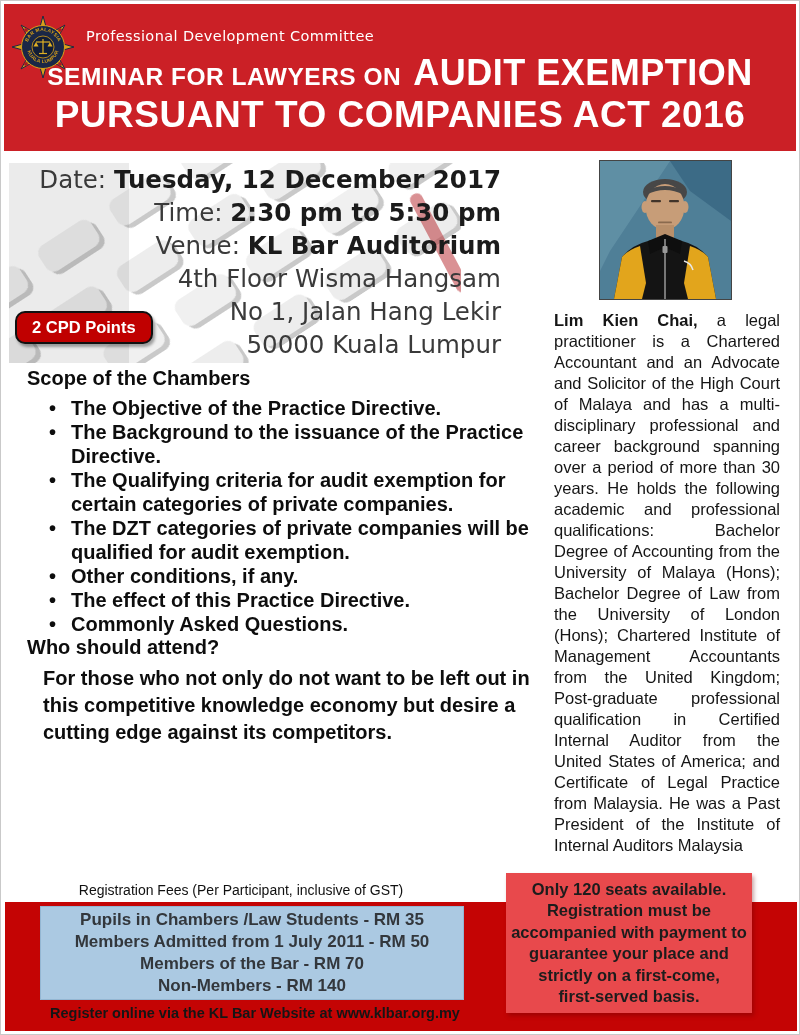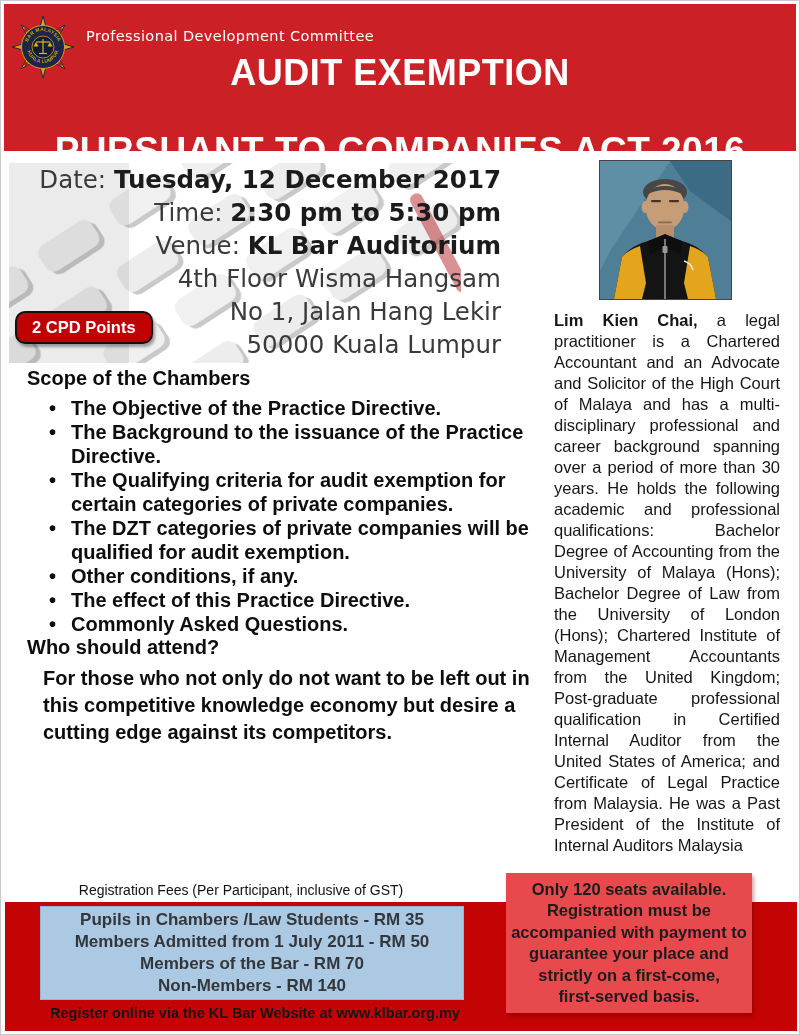--- a/index.html
+++ b/index.html
@@ -12,21 +12,21 @@
   .header{position:absolute;left:3px;top:3px;width:792px;height:147px;background:var(--header-red,#cb2026);}
   .logo{position:absolute;left:6px;top:8px;width:66px;height:70px;}
   .logo text{font-family:"Liberation Sans",sans-serif;font-weight:bold;}
   .committee{position:absolute;left:82px;top:24px;color:#fff;font-family:"DejaVu Sans",sans-serif;
     font-size:14.5px;letter-spacing:.4px;}
   .title-l1{position:absolute;left:0;top:48px;width:100%;display:flex;justify-content:center;
     align-items:baseline;gap:12px;color:#fff;font-weight:bold;white-space:nowrap;}
   .title-l1 .t-prefix{font-size:24.5px;letter-spacing:.5px;}
   .title-l1 .t-emph{font-size:36px;letter-spacing:.5px;}
   .title-l2{position:absolute;left:0;top:90px;width:100%;text-align:center;color:#fff;
-    font-weight:bold;font-size:37px;white-space:nowrap;letter-spacing:.5px;margin-top:36px;}
+    font-weight:bold;font-size:37px;white-space:nowrap;letter-spacing:.5px;}
   
   .event-panel{position:absolute;left:4px;top:158px;width:498px;height:206px;}
   .calc-bg{position:absolute;left:4px;top:4px;width:452px;height:200px;}
   .event-lines{position:absolute;right:0;top:4px;text-align:right;
     font-family:"DejaVu Sans",sans-serif;font-size:24.5px;line-height:33px;color:#3a3a3a;
     padding-right:2px;white-space:nowrap;}
   .event-lines b{color:#1b1b1b;}
   .cpd-badge{position:absolute;left:14px;top:310px;background:var(--badge-red,#c00000);
     border:2.5px solid #101010;border-radius:10px;color:#fff;font-weight:bold;font-size:16.5px;
     padding:5px 15px;box-shadow:2px 3px 3px rgba(0,0,0,.35);z-index:3;}
@@ -87,20 +87,21 @@
       </defs>
       <text font-size="4.8" fill="#d8a019" letter-spacing="0.3">
         <textPath href="#arcTop" startOffset="50%" text-anchor="middle">BAR MALAYSIA</textPath>
       </text>
       <text font-size="4.8" fill="#d8a019" letter-spacing="0.3">
         <textPath href="#arcBot" startOffset="50%" text-anchor="middle">KUALA LUMPUR</textPath>
       </text>
     </svg>
     <div class="committee">Professional Development Committee</div>
     <div class="title-l1">
+      <span class="t-prefix">SEMINAR FOR LAWYERS ON</span>
       <span class="t-emph">AUDIT EXEMPTION</span>
     </div>
     <div class="title-l2">PURSUANT TO COMPANIES ACT 2016</div>
   </header>
 
   <section class="event-panel">
     <svg class="calc-bg" viewBox="0 0 452 200" preserveAspectRatio="none" aria-hidden="true">
       <rect width="452" height="200" fill="#ffffff"></rect>
       <g transform="rotate(-33 226 100)" opacity="0.38">
         <g transform="translate(-20,-20)">

